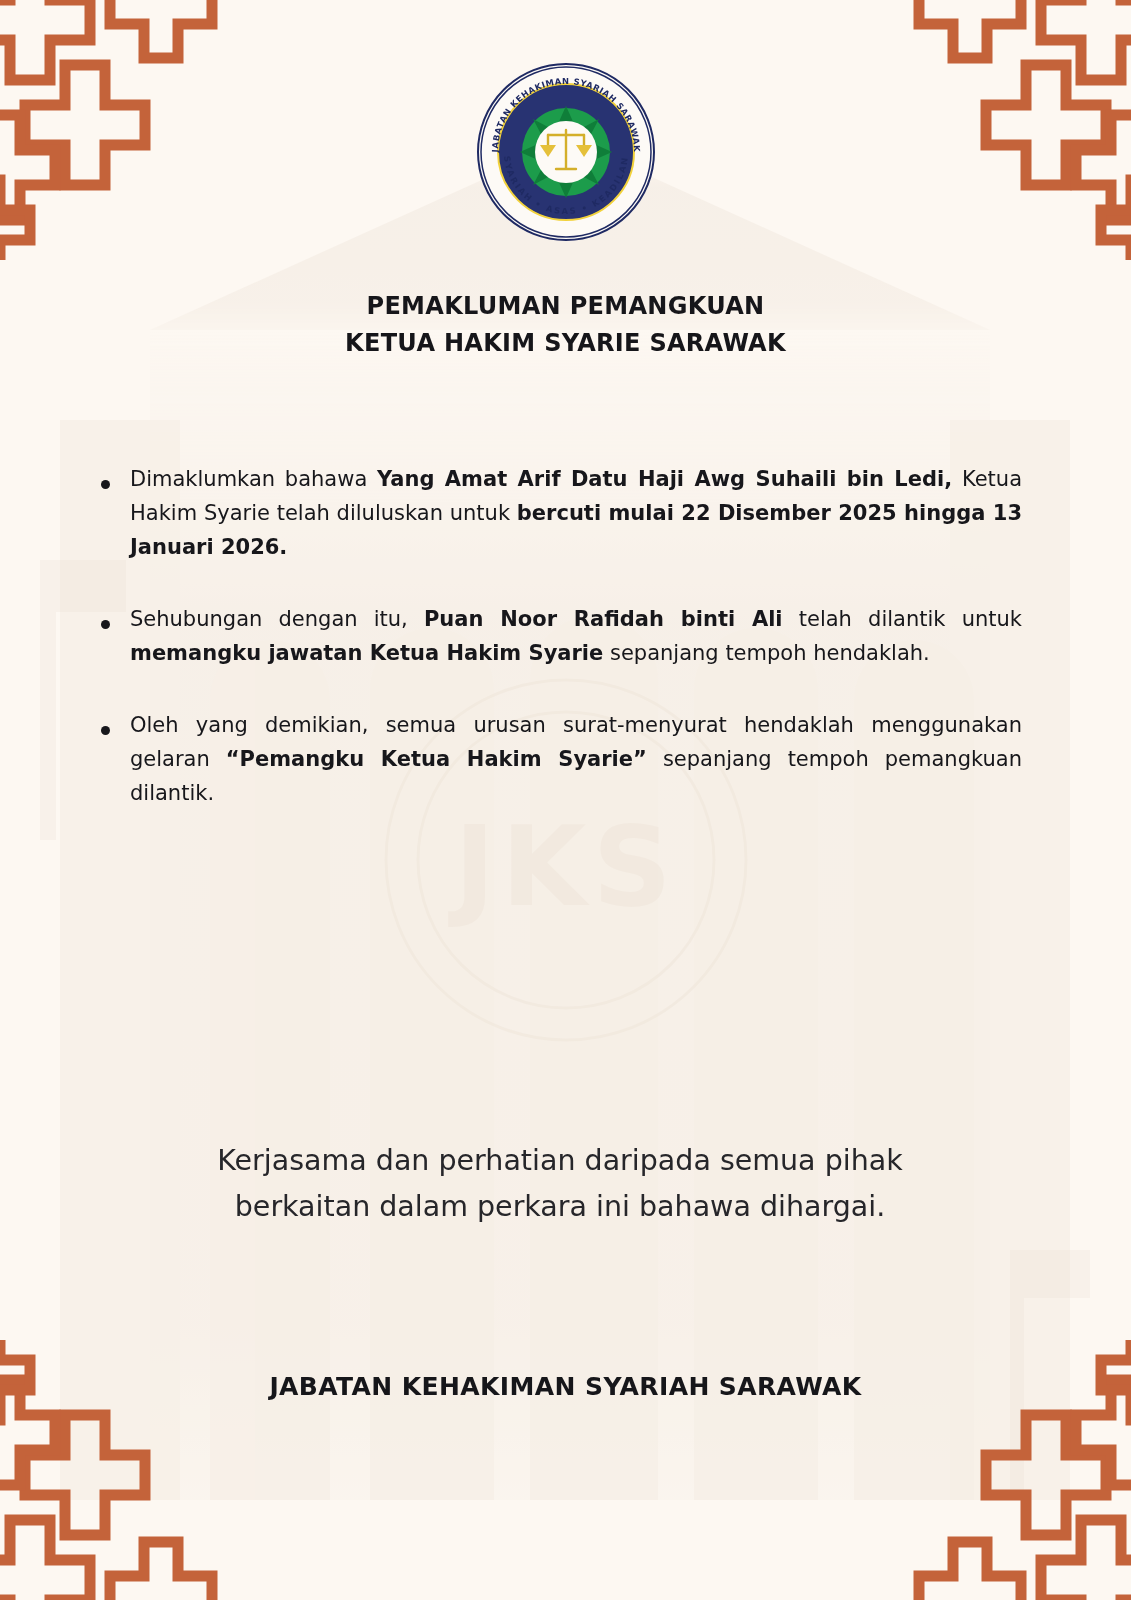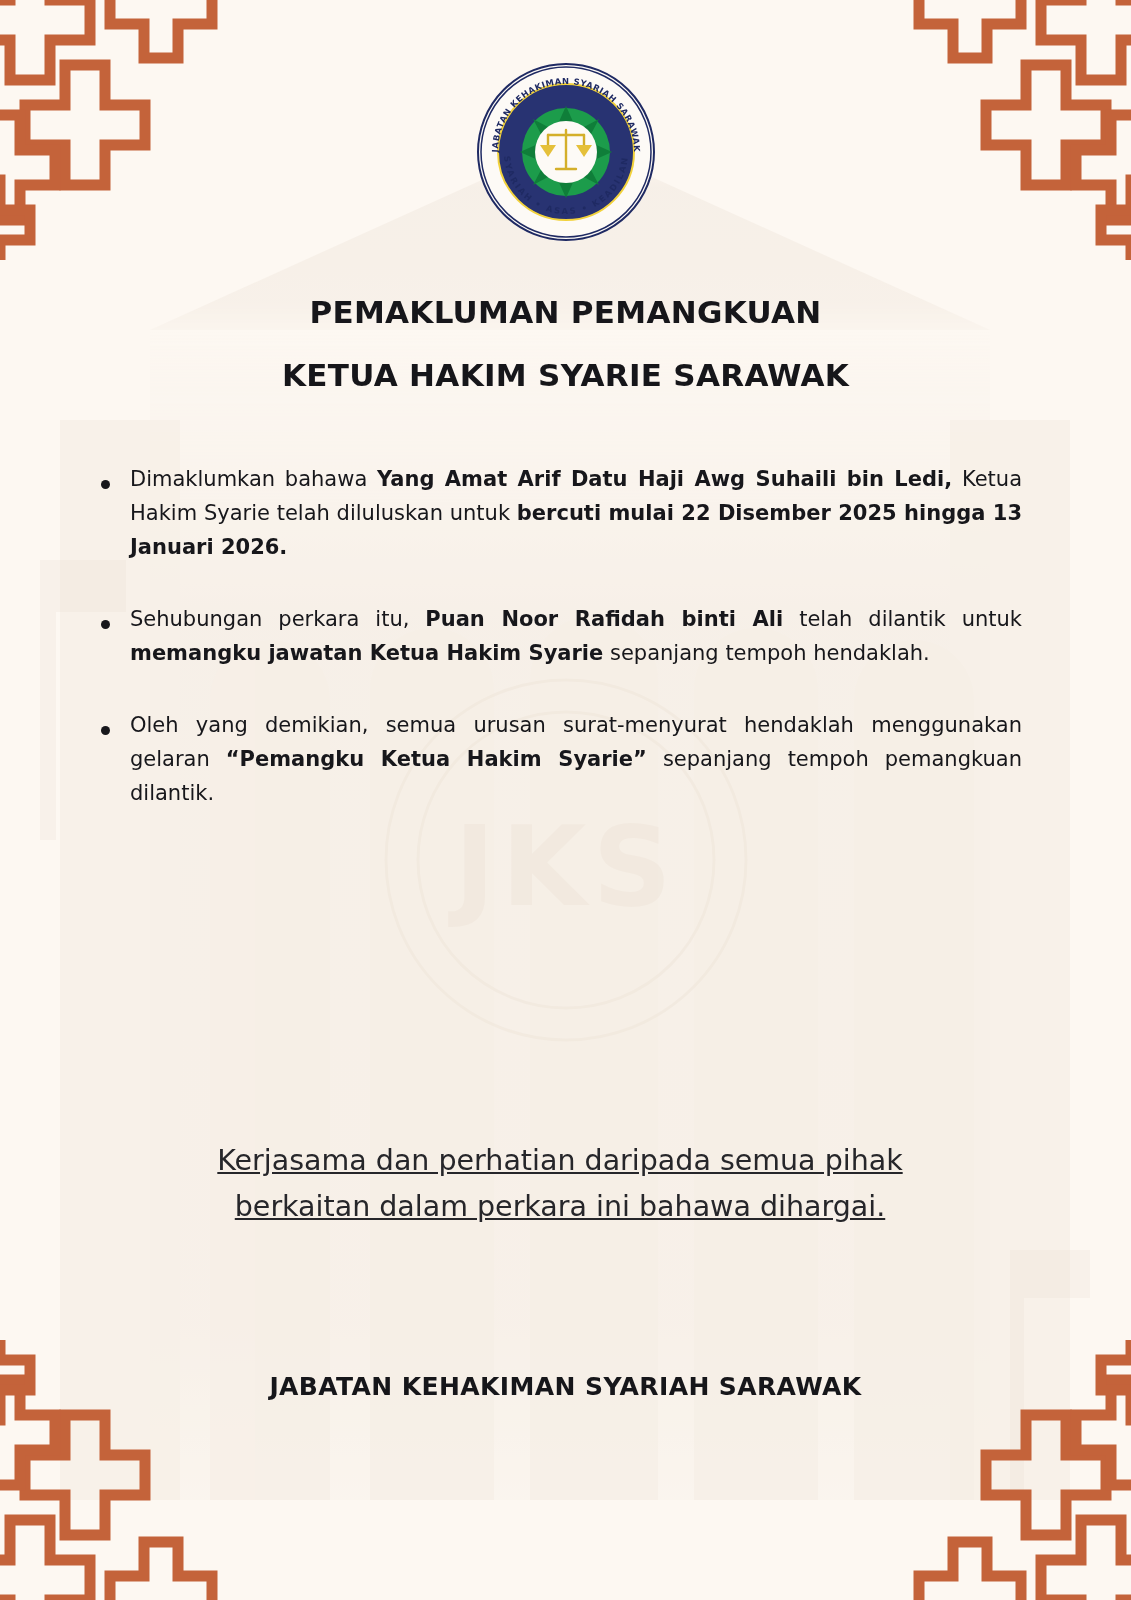--- a/index.html
+++ b/index.html
@@ -56,26 +56,26 @@
   }
 
   .title {
     position: absolute;
     top: 288px;
     left: 0;
     width: 100%;
     text-align: center;
     font-family: "DejaVu Sans", sans-serif;
     font-weight: bold;
-    font-size: 31px;
+    font-size: 24px;
     line-height: 1.55;
     color: #16161a;
     letter-spacing: 0.3px;
   }
-  .title .line2 { display: block; margin-top: 15px; }
+  .title .line2 { display: block; }
 
   .bullets {
     position: absolute;
     top: 462px;
     left: 92px;
     width: 930px;
   }
   .bullet {
     position: relative;
     padding-left: 38px;
@@ -100,21 +100,20 @@
 
   .closing {
     position: absolute;
     top: 1138px;
     left: 110px;
     width: 900px;
     text-align: center;
     font-size: 28.5px;
     line-height: 1.62;
     color: #26262a;
-    text-decoration: underline;
   }
 
   .footer {
     position: absolute;
     top: 1372px;
     left: 0;
     width: 100%;
     text-align: center;
     font-weight: bold;
     font-size: 25px;
@@ -257,21 +256,21 @@
 
 <div class="content">
 
   <div class="title">
     <span>PEMAKLUMAN PEMANGKUAN</span>
     <span class="line2">KETUA HAKIM SYARIE SARAWAK</span>
   </div>
 
   <div class="bullets">
     <div class="bullet"><span>Dimaklumkan bahawa </span><b>Yang Amat Arif Datu Haji Awg Suhaili bin Ledi,</b><span> Ketua Hakim Syarie telah diluluskan untuk </span><b>bercuti mulai 22 Disember 2025 hingga 13 Januari 2026.</b></div>
-    <div class="bullet"><span>Sehubungan perkara itu, </span><b>Puan Noor Rafidah binti Ali</b><span> telah dilantik untuk </span><b>memangku jawatan Ketua Hakim Syarie</b><span> sepanjang tempoh hendaklah.</span></div>
+    <div class="bullet"><span>Sehubungan dengan itu, </span><b>Puan Noor Rafidah binti Ali</b><span> telah dilantik untuk </span><b>memangku jawatan Ketua Hakim Syarie</b><span> sepanjang tempoh hendaklah.</span></div>
     <div class="bullet"><span>Oleh yang demikian, semua urusan surat-menyurat hendaklah menggunakan gelaran </span><b>“Pemangku Ketua Hakim Syarie”</b><span> sepanjang tempoh pemangkuan dilantik.</span></div>
   </div>
 
   <div class="closing">
     <div>Kerjasama dan perhatian daripada semua pihak</div>
     <div>berkaitan dalam perkara ini bahawa dihargai.</div>
   </div>
 
   <div class="footer">JABATAN KEHAKIMAN SYARIAH SARAWAK</div>
 

